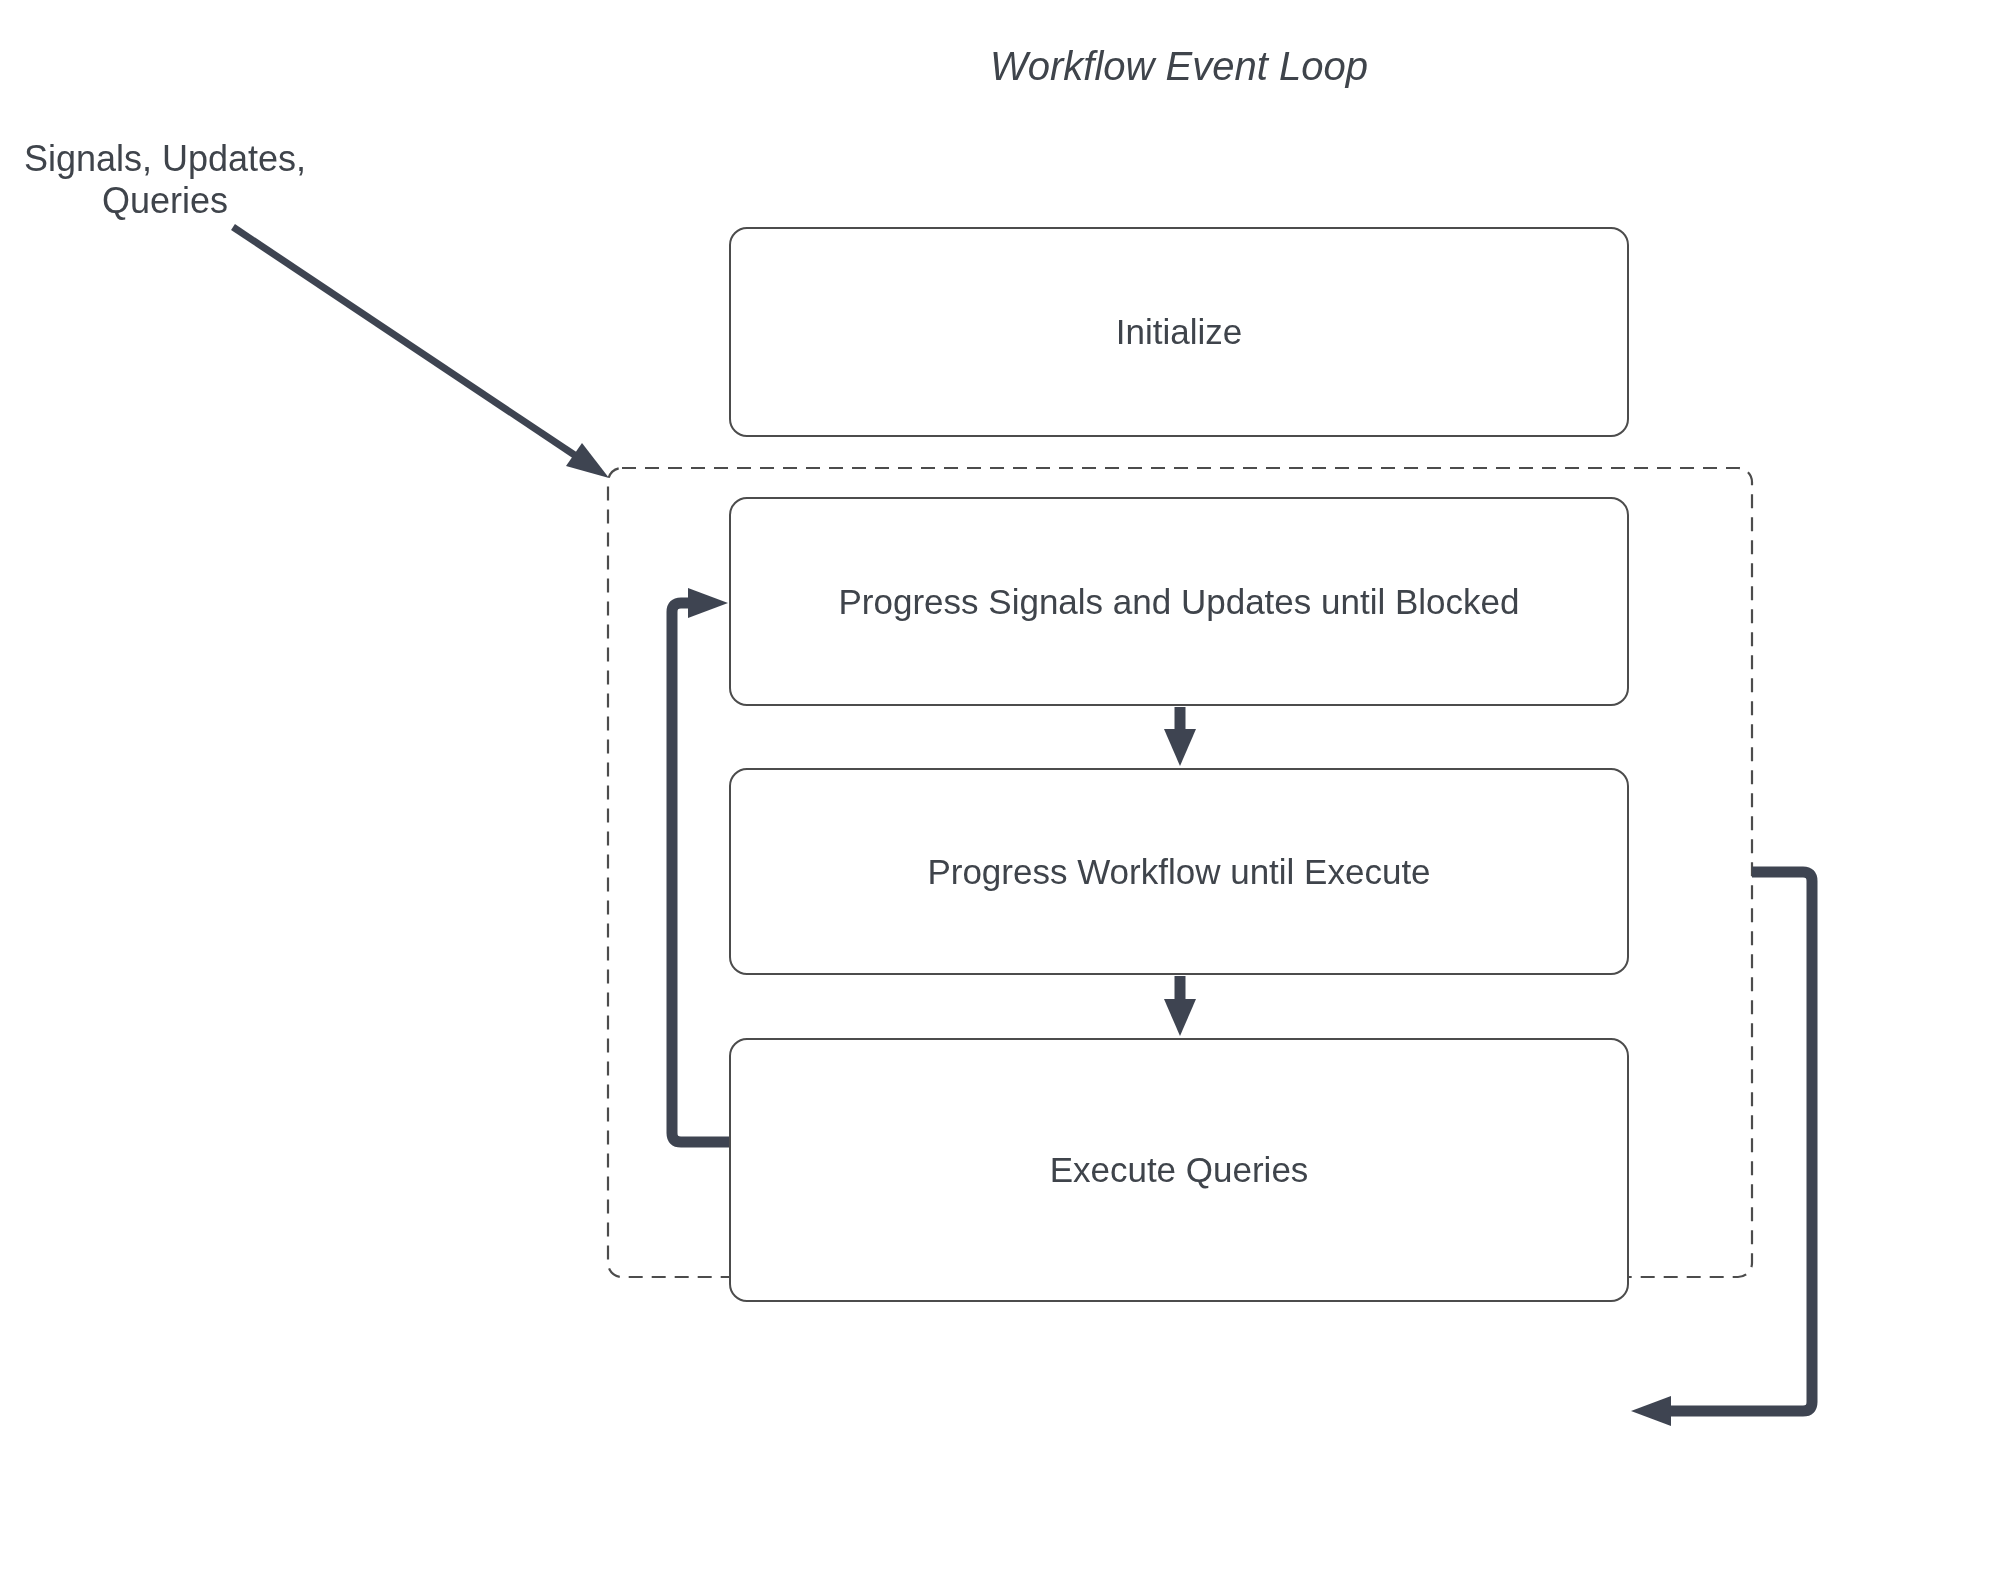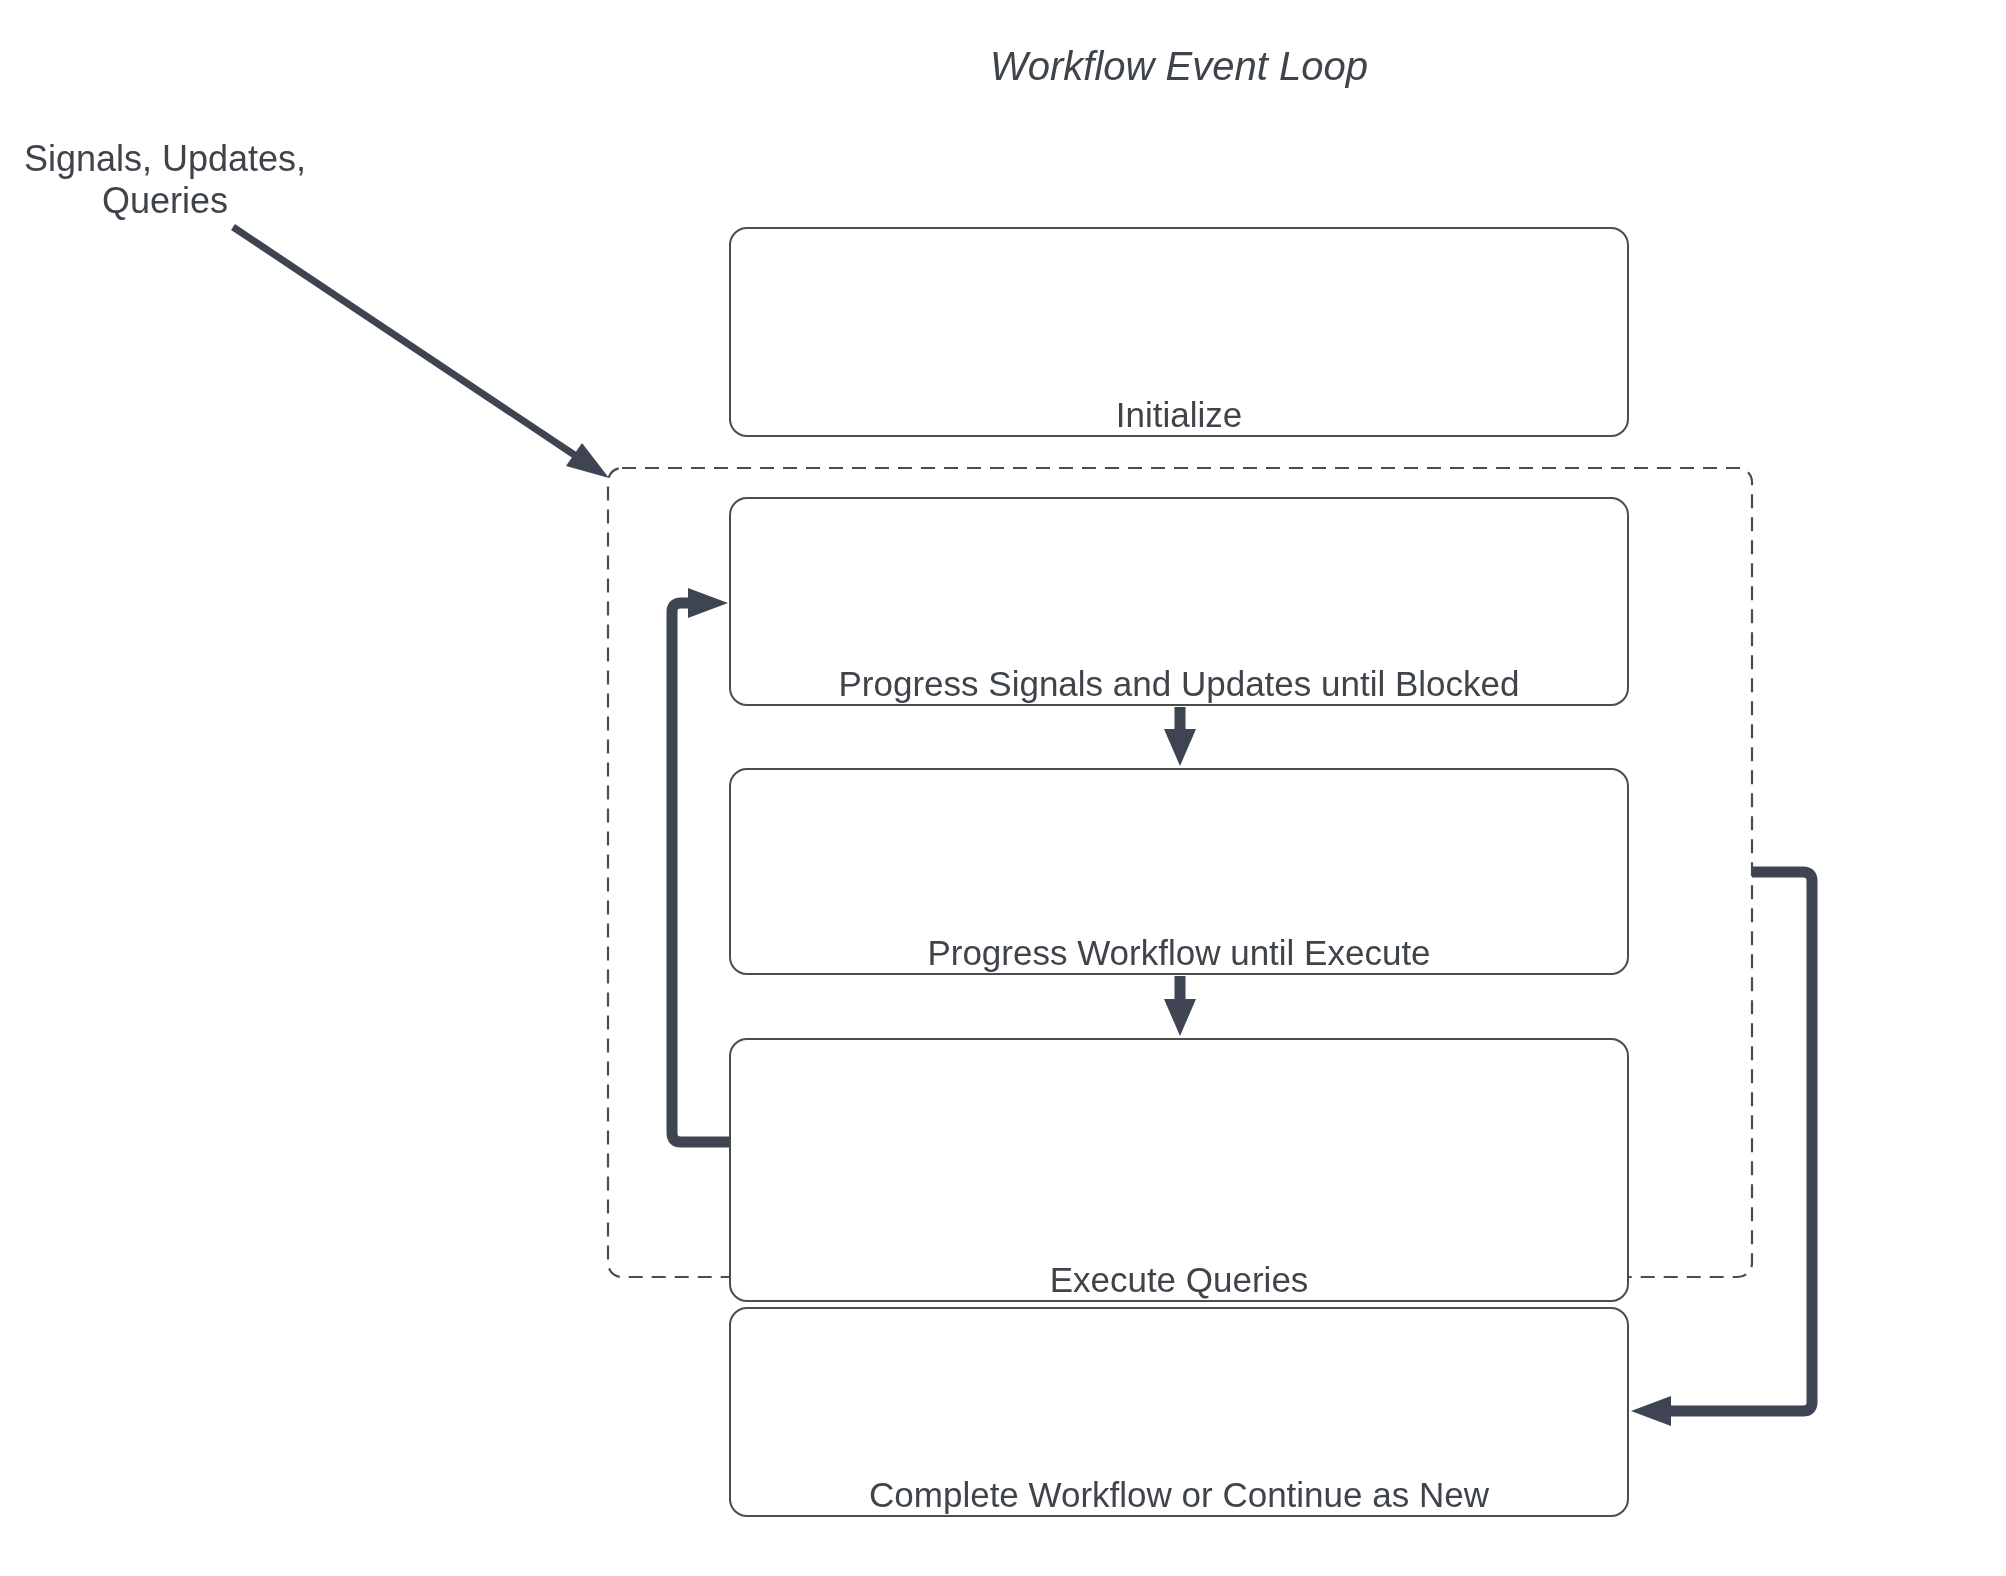--- a/index.html
+++ b/index.html
@@ -73,21 +73,21 @@
     white-space: pre-line;
   }
   .node {
     position: absolute;
     left: 729px;
     width: 900px;
     background: var(--color-background);
     border: 2px solid var(--color-border);
     border-radius: 18px;
     display: flex;
-    align-items: flex-end;
+    align-items: center;
     justify-content: center;
     text-align: center;
     font-size: 35px;
     color: var(--color-text);
     padding: 0 30px;
   }
   .node-initialize        { top: 227px;  height: 210px; }
   .node-progress-signals  { top: 497px;  height: 209px; }
   .node-progress-workflow { top: 768px;  height: 207px; }
   .node-execute-queries   { top: 1038px; height: 264px; }
@@ -132,17 +132,14 @@
   </div>
 
   <div class="node node-progress-workflow">
     <span>Progress Workflow until Execute</span>
   </div>
 
   <div class="node node-execute-queries">
     <span>Execute Queries</span>
   </div>
 
-  <div class="node node-complete">
-    <span>Complete Workflow or Continue as New</span>
-  </div>
 
 </div>
 
 </body></html>

